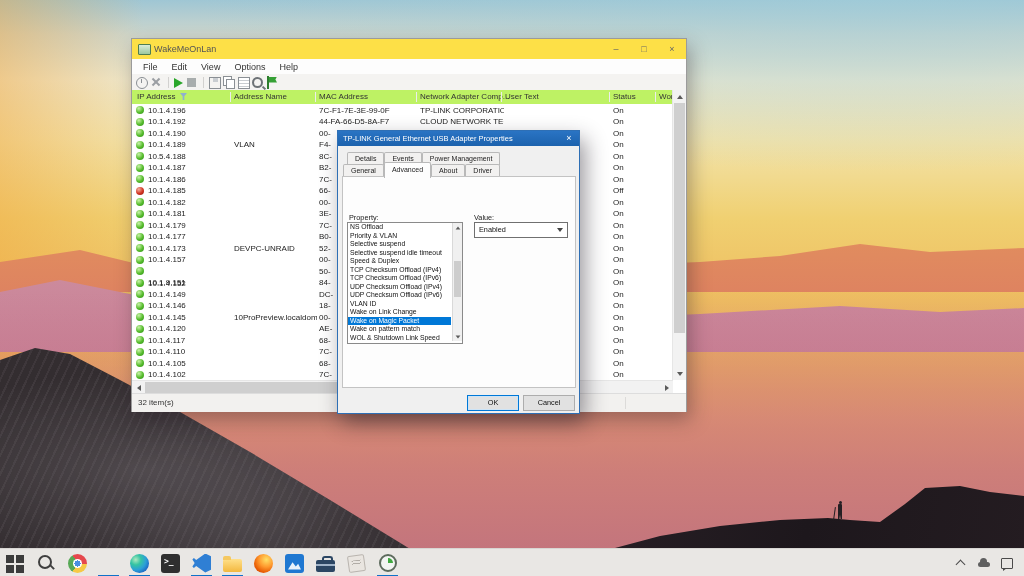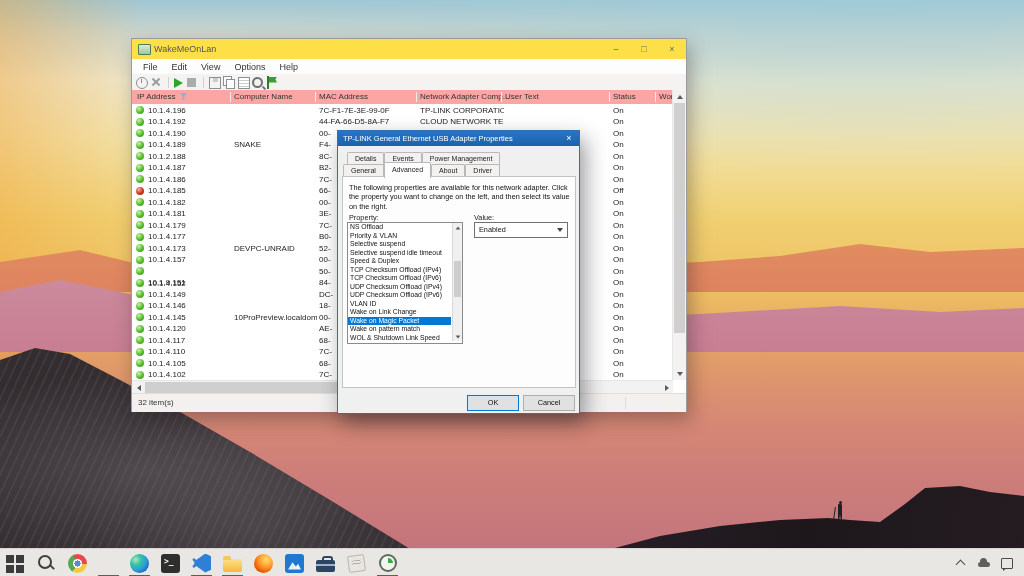--- a/index.html
+++ b/index.html
@@ -57,21 +57,21 @@
   .ti-copy::before,.ti-copy::after{content:'';position:absolute;width:7px;height:8px;border:1px solid #8a8f94;background:#fff;}
   .ti-copy::before{left:0;top:0;} .ti-copy::after{left:3px;top:3px;}
   .ti-props{width:10px;height:10px;border:1px solid #8a8f94;margin-top:1px;
     background:repeating-linear-gradient(180deg,#fff 0 2px,#c9cdd1 2px 3px);}
   .ti-find{width:7px;height:7px;border:2px solid #6d7276;border-radius:50%;}
   .ti-find::after{content:'';position:absolute;left:8px;top:8px;width:4px;height:2px;background:#6d7276;transform:rotate(45deg);}
   .ti-flag::before{content:'';position:absolute;left:2px;top:0;width:2px;height:13px;background:#2d7d2d;}
   .ti-flag::after{content:'';position:absolute;left:4px;top:1px;width:8px;height:6px;background:#35a035;clip-path:polygon(0 0,100% 0,80% 50%,100% 100%,0 100%);}
 
   
-  #lv-header{position:absolute;left:0;top:51px;right:13px;height:14px;background:#fca5a5;border-bottom:1px solid #e4e4e4;}
+  #lv-header{position:absolute;left:0;top:51px;right:13px;height:14px;background:#bef264;border-bottom:1px solid #e4e4e4;}
   .hcell{position:absolute;top:2px;font-size:8px;color:#333;white-space:nowrap;}
   .hsep{position:absolute;top:2px;width:1px;height:10px;background:#ececec;}
   .funnel{position:absolute;width:7px;height:7px;top:3px;background:#8fb0cf;
     clip-path:polygon(0 0,100% 0,62% 45%,62% 100%,38% 100%,38% 45%);}
   #lv-rows{position:absolute;left:0;top:65px;right:13px;height:276px;overflow:hidden;background:#fff;}
   .lv-row{position:absolute;left:0;right:0;height:11.5px;}
   .dot{position:absolute;left:4px;top:2px;width:8px;height:8px;border-radius:50%;}
   .dot.green{background:radial-gradient(circle at 35% 30%,#c8f2a8,#55bb2c 55%,#2f8c1a);}
   .dot.red{background:radial-gradient(circle at 35% 30%,#f2b0a0,#d23422 55%,#8c1a10);}
   .cell{position:absolute;top:1.5px;font-size:8px;color:#222;white-space:nowrap;overflow:hidden;}
@@ -206,21 +206,21 @@
     <span class="tb-ico ti-save"></span>
     <span class="tb-ico ti-copy"></span>
     <span class="tb-ico ti-props"></span>
     <span class="tb-ico ti-find"></span>
     <span class="tb-ico ti-flag"></span>
   </div>
   <div id="lv-header">
       <span class="hcell" style="left: 5px;">IP Address</span>
       <span class="funnel" style="left: 48px;"></span>
       <span class="hsep" style="left: 98px;"></span>
-      <span class="hcell" style="left: 102px;">Computer Name</span>
+      <span class="hcell" style="left: 102px;">Address Name</span>
       <span class="hsep" style="left: 183px;"></span>
       <span class="hcell" style="left: 187px;">MAC Address</span>
       <span class="hsep" style="left: 284px;"></span>
       <span class="hcell" style="left: 288px;">Network Adapter Comp...</span>
       <span class="hsep" style="left: 369px;"></span>
       <span class="hcell" style="left: 373px;">User Text</span>
       <span class="hsep" style="left: 477px;"></span>
       <span class="hcell" style="left: 481px;">Status</span>
       <span class="hsep" style="left: 523px;"></span>
       <span class="hcell" style="left: 527px;">Worl</span>
@@ -242,27 +242,27 @@
       </div>
       <div class="lv-row" style="top: 23px;">
         <span class="dot green"></span>
         <span class="cell w0" style="left: 16px;">10.1.4.190</span>
         <span class="cell w2" style="left: 187px;">00-</span>
         <span class="cell w5" style="left: 481px;">On</span>
       </div>
       <div class="lv-row" style="top: 34.5px;">
         <span class="dot green"></span>
         <span class="cell w0" style="left: 16px;">10.1.4.189</span>
-        <span class="cell w1" style="left: 102px;">SNAKE</span>
+        <span class="cell w1" style="left: 102px;">VLAN</span>
         <span class="cell w2" style="left: 187px;">F4-</span>
         <span class="cell w5" style="left: 481px;">On</span>
       </div>
       <div class="lv-row" style="top: 46px;">
         <span class="dot green"></span>
-        <span class="cell w0" style="left: 16px;">10.1.2.188</span>
+        <span class="cell w0" style="left: 16px;">10.5.4.188</span>
         <span class="cell w2" style="left: 187px;">8C-</span>
         <span class="cell w5" style="left: 481px;">On</span>
       </div>
       <div class="lv-row" style="top: 57.5px;">
         <span class="dot green"></span>
         <span class="cell w0" style="left: 16px;">10.1.4.187</span>
         <span class="cell w2" style="left: 187px;">B2-</span>
         <span class="cell w5" style="left: 481px;">On</span>
       </div>
       <div class="lv-row" style="top: 69px;">
@@ -411,21 +411,20 @@
       <div class="tab">Events</div>
       <div class="tab">Power Management</div>
     </div>
   <div id="tabs-front" class="tabrow">
       <div class="tab">General</div>
       <div class="tab active">Advanced</div>
       <div class="tab">About</div>
       <div class="tab">Driver</div>
     </div>
   <div id="dlg-panel">
-    <div id="dlg-desc">The following properties are available for this network adapter. Click the property you want to change on the left, and then select its value on the right.</div>
     <div id="lbl-prop">Property:</div>
     <div id="lbl-val">Value:</div>
     <div id="listbox">
       <div id="lb-items">
           <div class="lb-item">NS Offload</div>
           <div class="lb-item">Priority &amp; VLAN</div>
           <div class="lb-item">Selective suspend</div>
           <div class="lb-item">Selective suspend idle timeout</div>
           <div class="lb-item">Speed &amp; Duplex</div>
           <div class="lb-item">TCP Checksum Offload (IPv4)</div>

